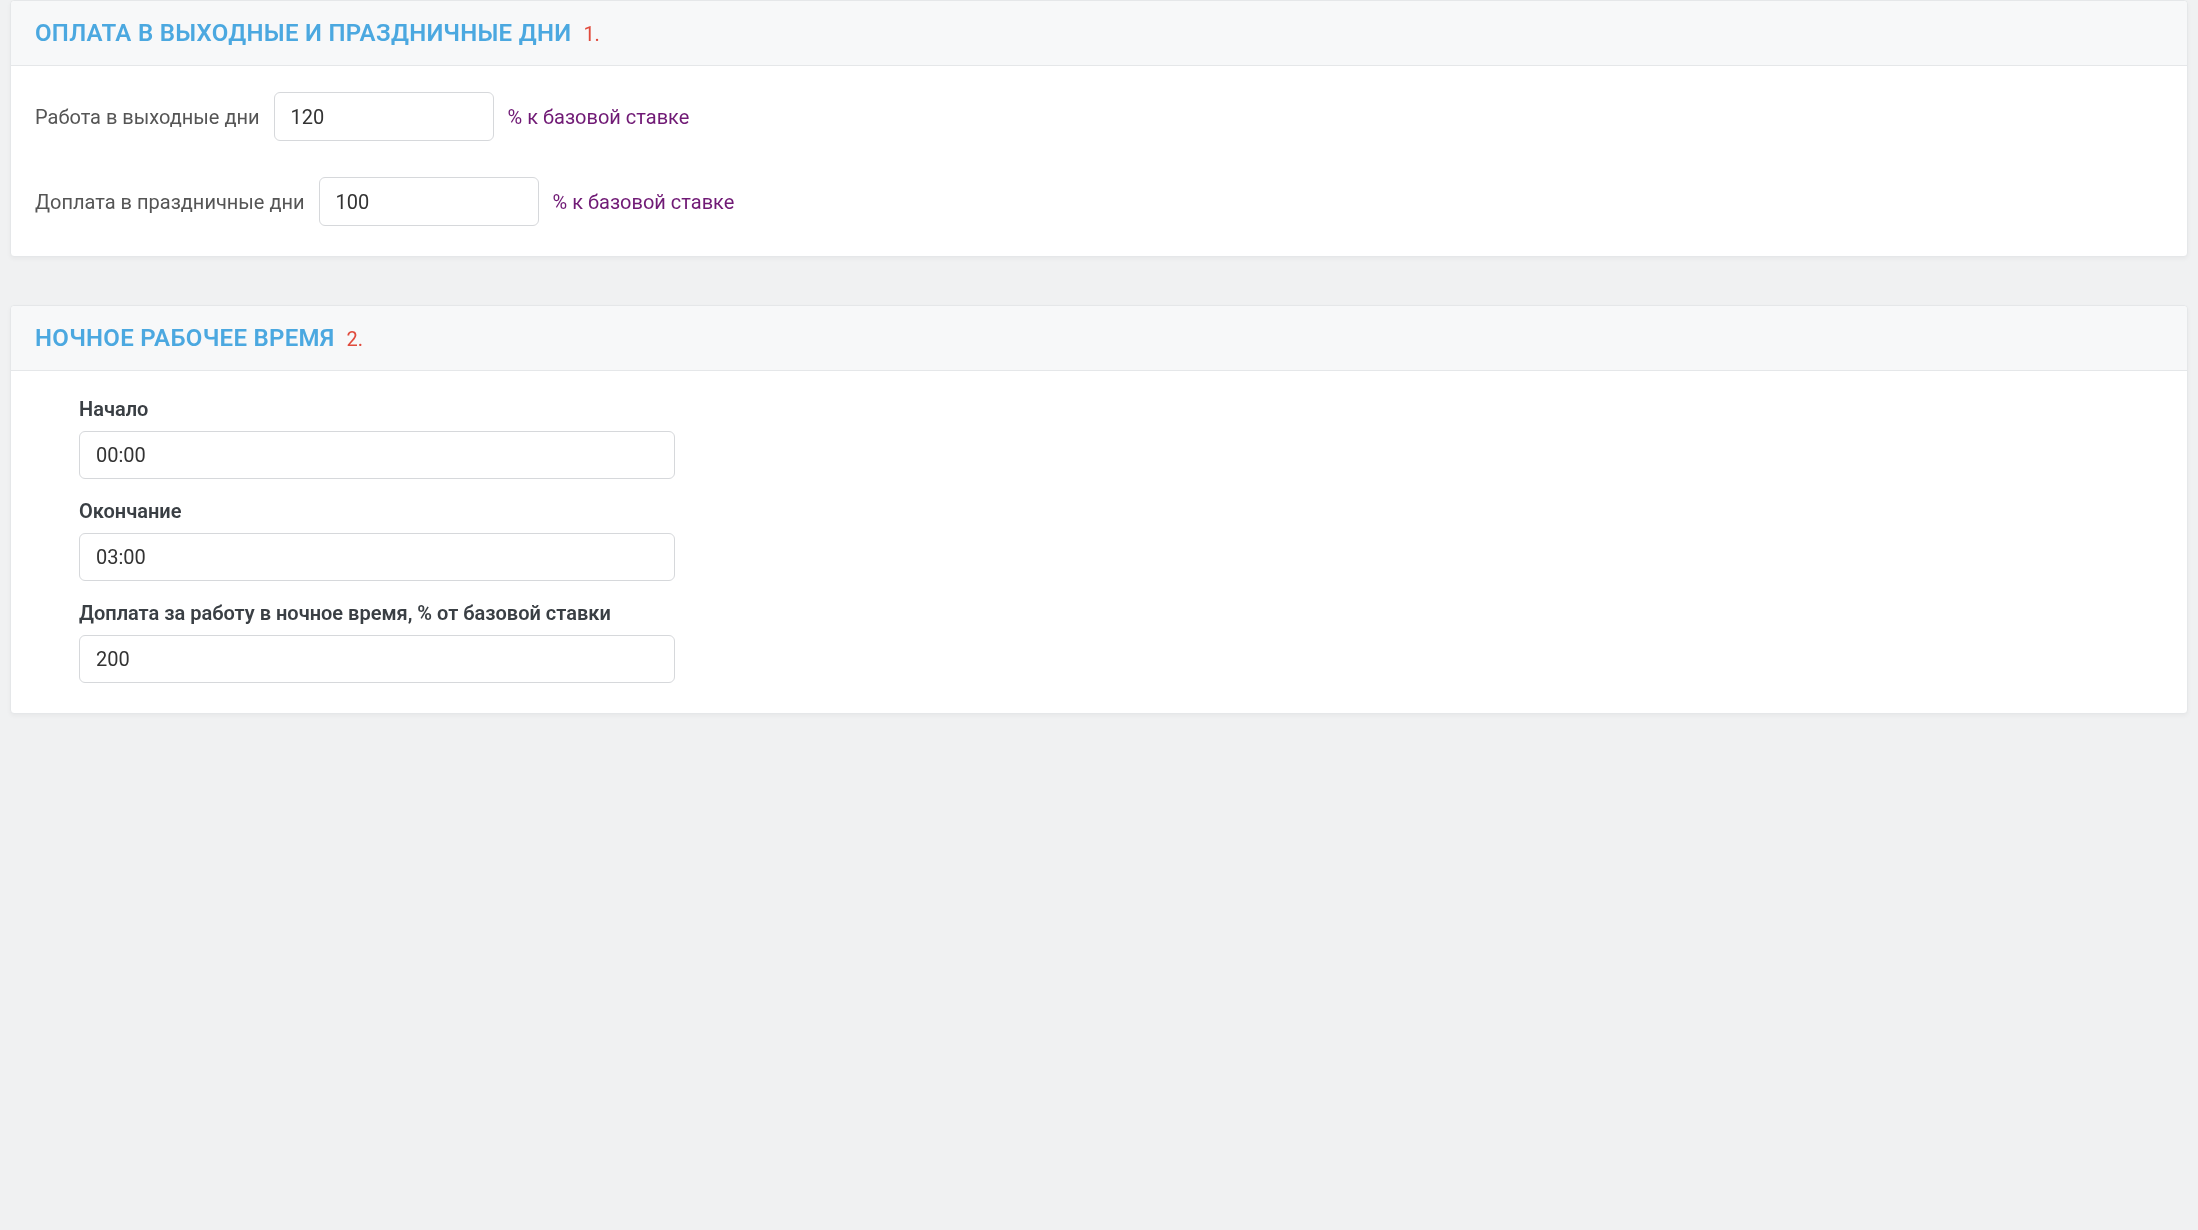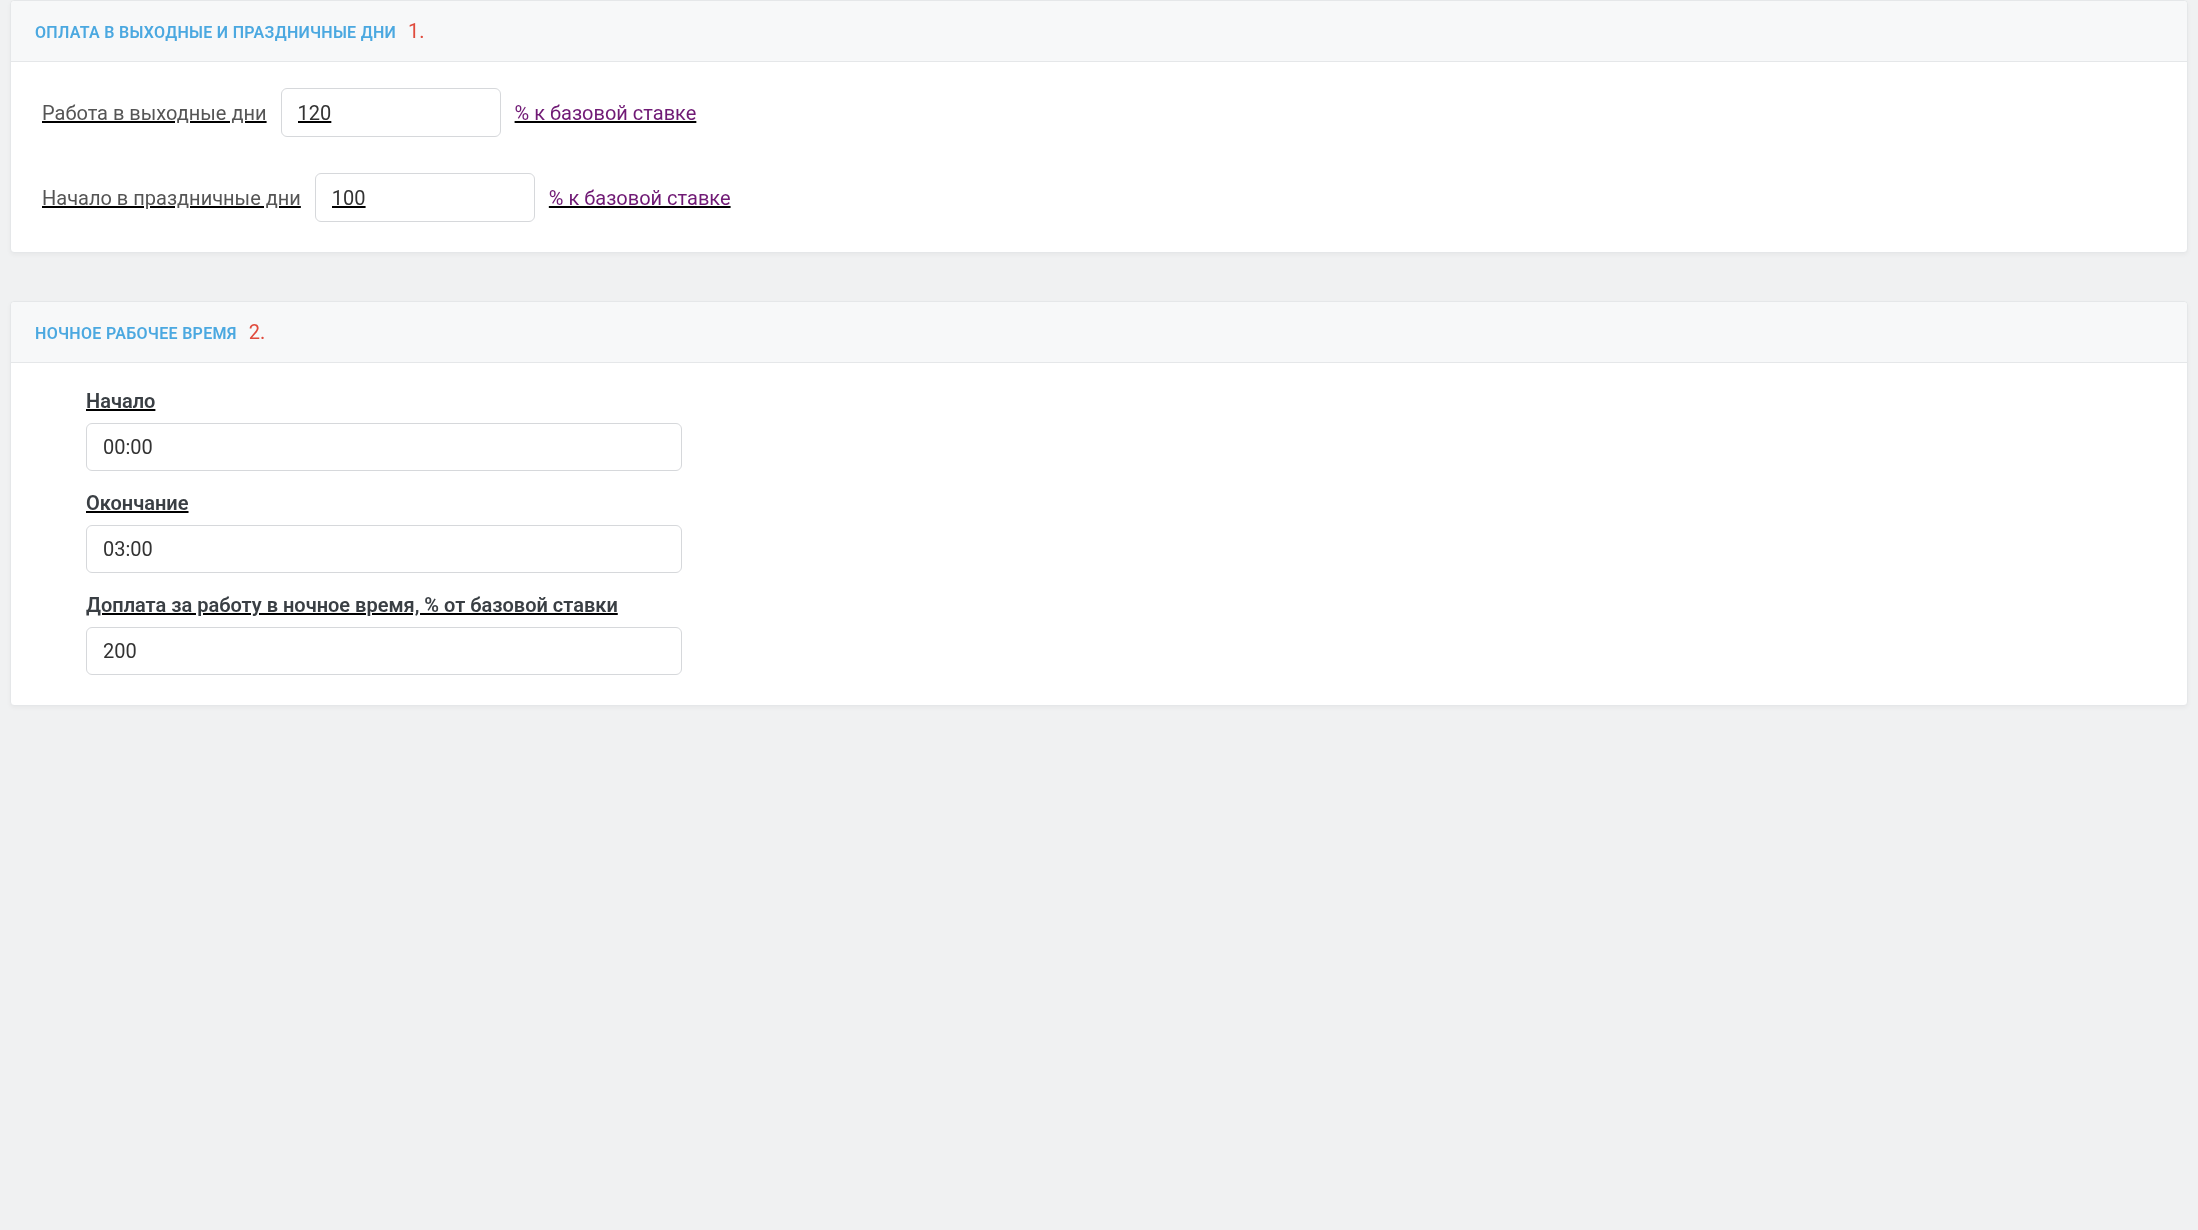--- a/index.html
+++ b/index.html
@@ -23,35 +23,34 @@
       margin-bottom: 10px;
     }
     .panel-header {
       background: #f7f8f9;
       border-bottom: 1px solid #e5e7e9;
       padding: 18px 24px;
       border-radius: 4px 4px 0 0;
     }
     .panel-title {
       color: #4ba8e0;
-      font-size: 16px;
+      font-size: 24px;
       font-weight: 600;
       text-transform: uppercase;
       letter-spacing: 0.3px;
       display: inline;
     }
     .annotation {
       color: #e04b3d;
       font-size: 20px;
       font-weight: 400;
       margin-left: 8px;
     }
     .panel-body {
-      padding: 26px 24px 30px 31px;
-      text-decoration: underline;
+      padding: 26px 24px 30px 24px;
     }
     .inline-row {
       display: flex;
       align-items: center;
       gap: 14px;
       margin-bottom: 36px;
     }
     .inline-row:last-child {
       margin-bottom: 0;
     }
@@ -115,21 +114,21 @@
     <span class="panel-title">ОПЛАТА В ВЫХОДНЫЕ И ПРАЗДНИЧНЫЕ ДНИ</span>
     <span class="annotation">1.</span>
   </div>
   <div class="panel-body">
     <div class="inline-row">
       <span class="inline-label">Работа в выходные дни</span>
       <input type="text" class="num-input" value="120" style="">
       <span class="inline-suffix">% к базовой ставке</span>
     </div>
     <div class="inline-row">
-      <span class="inline-label">Начало в праздничные дни</span>
+      <span class="inline-label">Доплата в праздничные дни</span>
       <input type="text" class="num-input" value="100" style="">
       <span class="inline-suffix">% к базовой ставке</span>
     </div>
   </div>
 </div>
 
 <div class="panel">
   <div class="panel-header">
     <span class="panel-title">НОЧНОЕ РАБОЧЕЕ ВРЕМЯ</span>
     <span class="annotation">2.</span>

